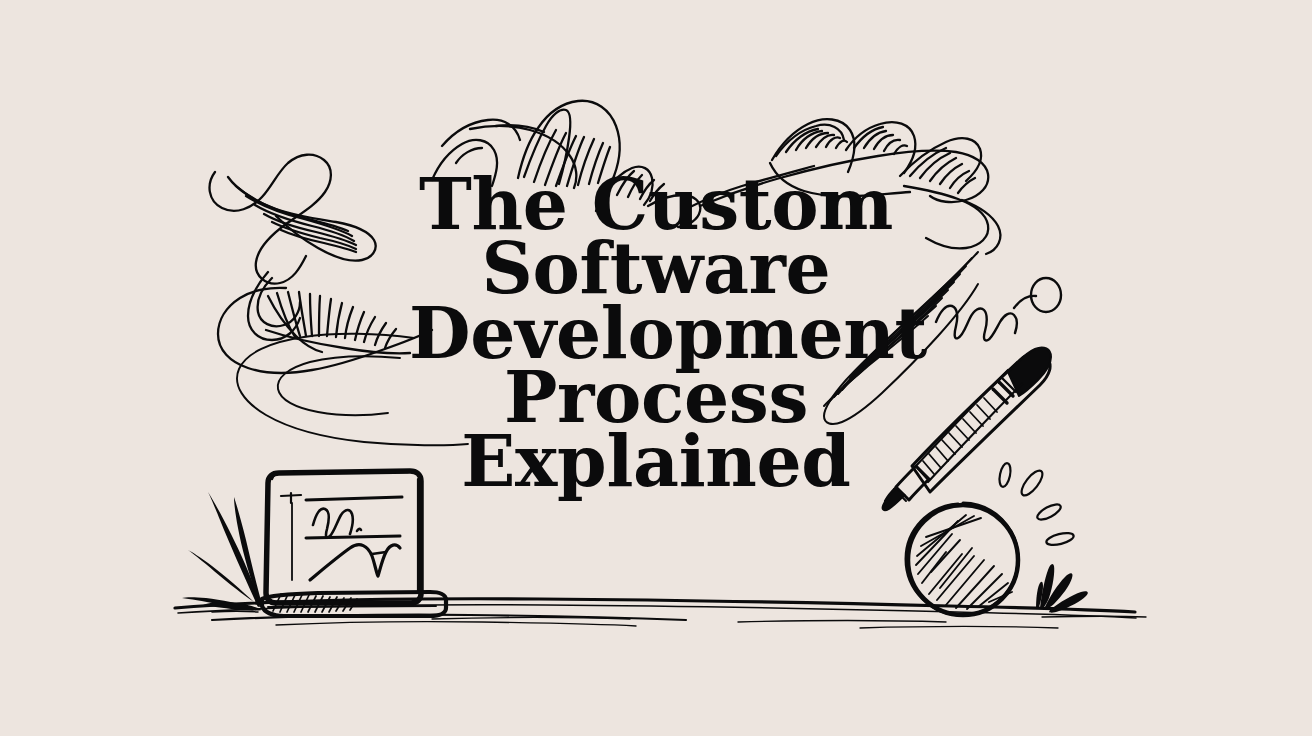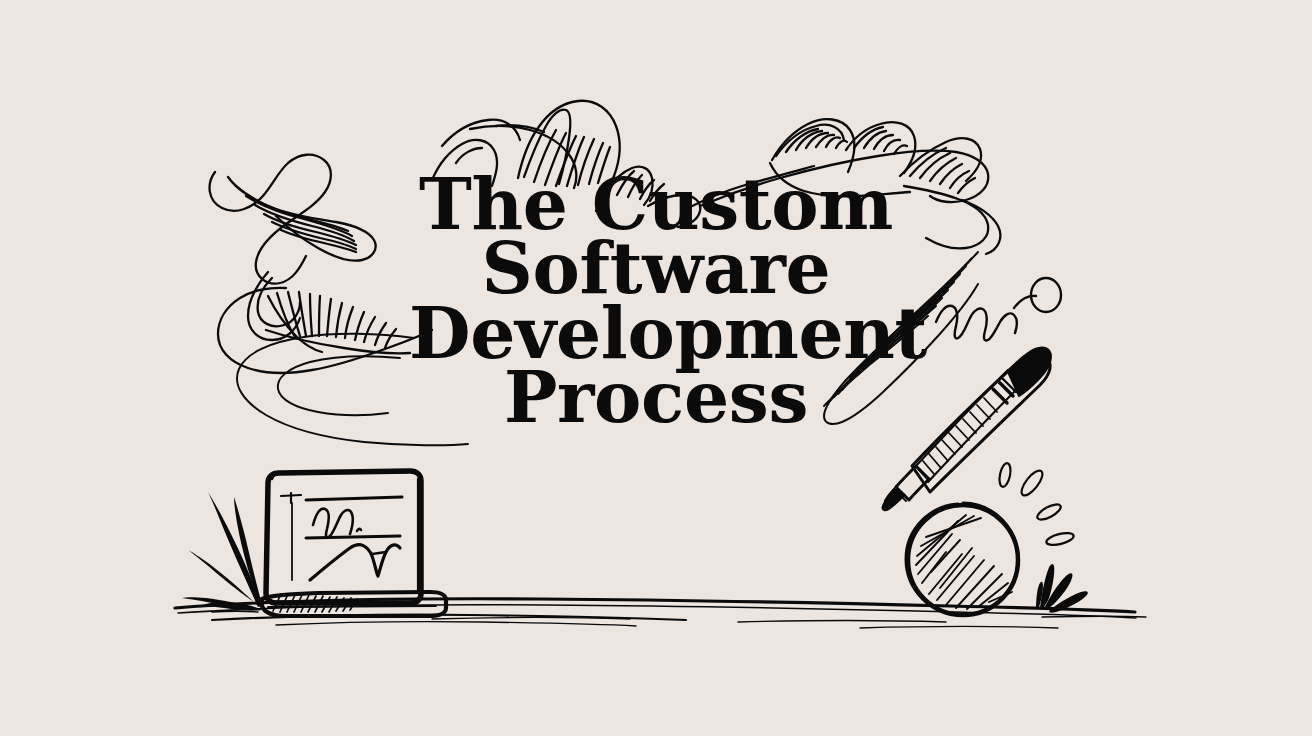--- a/index.html
+++ b/index.html
@@ -360,15 +360,16 @@
       </g>
 
     </g>
   </svg>
 
   <div id="title-block">
     <span class="title-line tl-1">The Custom</span>
     <span class="title-line tl-2">Software</span>
     <span class="title-line tl-3">Development</span>
     <span class="title-line tl-4">Process</span>
+    <span class="title-line tl-5">Explained</span>
   </div>
 
 </div>
 
 </body></html>

